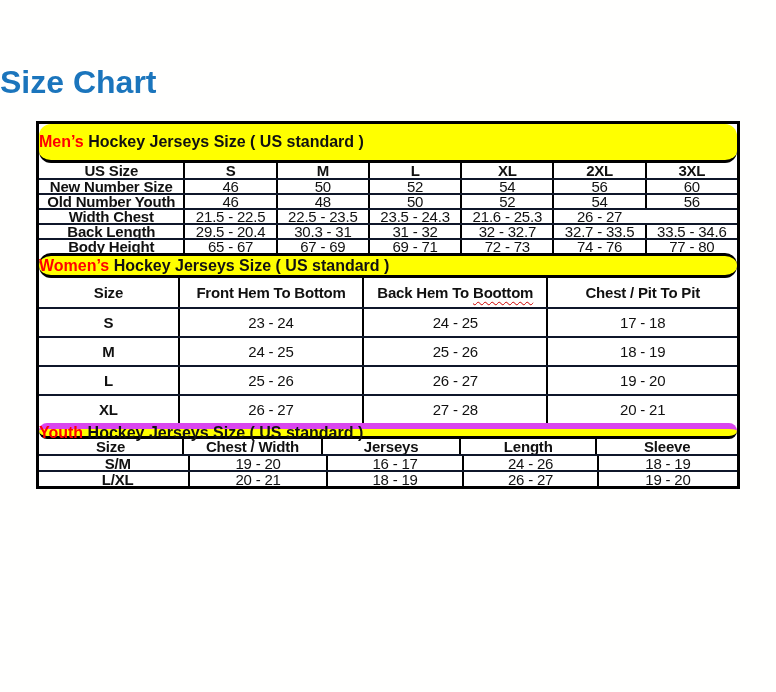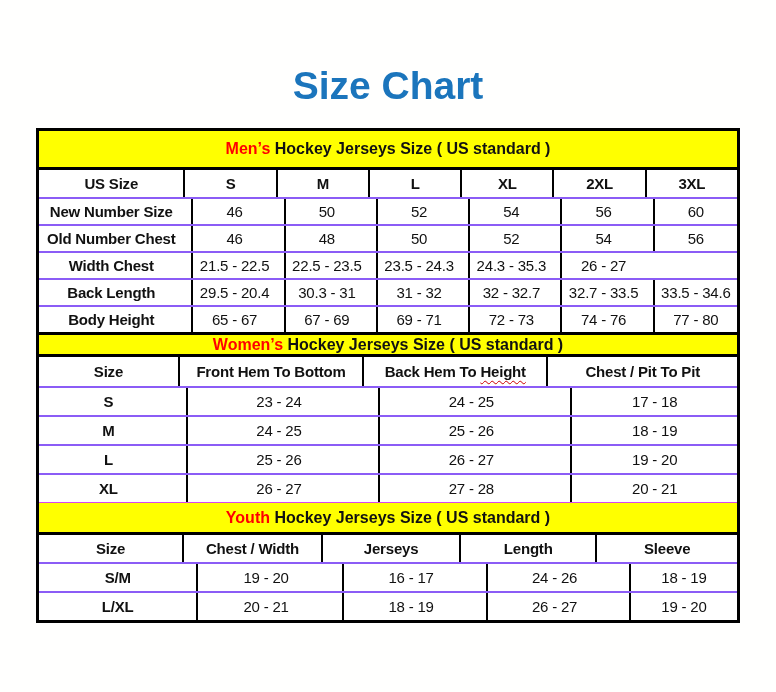--- a/index.html
+++ b/index.html
@@ -5,56 +5,57 @@
   html, body { margin: 0; padding: 0; }
   body {
     width: 776px; height: 692px;
     background: #fffffe;
     font-family: "Liberation Sans", sans-serif;
     color: #111;
     overflow: hidden;
   }
   .title {
     margin: 0; padding-top: 64px; padding-bottom: 20px;
-    text-align: center;
-    font-size: 39px; font-weight: bold;
+    text-align: left;
+    font-size: 32px; font-weight: bold;
     color: #1b75bc;
     letter-spacing: 0px;
   }
   .chart {
     margin-left: 36px;
     width: 704px;
     border: 3px solid #000;
     box-sizing: border-box;
     background: #fff;
   }
   .banner {
     background: #ffff00;
     text-align: center;
     font-weight: bold;
     font-size: 16px;
-    display: flex; align-items: center; justify-content: center;
+    display: flex; align-items: center; justify-content: flex-start;
     box-sizing: border-box;
     border-bottom: 3px solid #000;
     height: 39px;
     white-space: pre-wrap;
+    border-radius: 12px;
   }
   .banner.mid { border-top: 3px solid #000; height: 25px; }
-  .banner.low { border-top: 1px solid #d946ef; height: 33px; }
+  .banner.low { border-top: 6px solid #d946ef; height: 16px; }
   .accent { color: #ff0000; white-space: pre-wrap; }
   .row {
     display: grid;
     box-sizing: border-box;
-    height: 27px;
-  }
-  .row + .row { border-top: 2px solid #8b5cf6; gap: 8px; }
+    height: 15px;
+  }
+  .row + .row { border-top: 2px solid #0f172a; }
   .men   { grid-template-columns: 20.7% repeat(6, 1fr); }
   .wom   { grid-template-columns: 19.9% 26.4% 26.4% 1fr; height: 29px; }
   .yth   { grid-template-columns: 20.5% 19.9% 19.8% 19.5% 1fr; }
-  .yth.data { height: 29px; padding-left: 8px; }
+  .yth.data { height: 16px; padding-left: 8px; }
   .cell {
     display: flex; align-items: center; justify-content: center;
     font-size: 15px;
     box-sizing: border-box;
     letter-spacing: -0.2px;
     white-space: nowrap;
     overflow: hidden;
   }
   .cell + .cell { border-left: 2px solid #000; }
   .hdr, .lbl { font-weight: bold; }
@@ -91,35 +92,35 @@
         <div class="cell lbl">New Number Size</div>
         <div class="cell">46</div>
         <div class="cell">50</div>
         <div class="cell">52</div>
         <div class="cell">54</div>
         <div class="cell">56</div>
         <div class="cell">60</div>
       </div>
 
       <div class="row men">
-        <div class="cell lbl">Old Number Chest</div>
+        <div class="cell lbl">Old Number Youth</div>
         <div class="cell">46</div>
         <div class="cell">48</div>
         <div class="cell">50</div>
         <div class="cell">52</div>
         <div class="cell">54</div>
         <div class="cell">56</div>
       </div>
 
       <div class="row men">
         <div class="cell lbl">Width Chest</div>
         <div class="cell">21.5 - 22.5</div>
         <div class="cell">22.5 - 23.5</div>
         <div class="cell">23.5 - 24.3</div>
-        <div class="cell">24.3 - 35.3</div>
+        <div class="cell">21.6 - 25.3</div>
         <div class="cell">26 - 27</div>
       </div>
 
       <div class="row men">
         <div class="cell lbl">Back Length</div>
         <div class="cell">29.5 - 20.4</div>
         <div class="cell">30.3 - 31</div>
         <div class="cell">31 - 32</div>
         <div class="cell">32 - 32.7</div>
         <div class="cell">32.7 - 33.5</div>
@@ -138,21 +139,21 @@
     </section>
 
     <section>
       <div class="banner mid"><span class="accent">Women’s</span><span> Hockey Jerseys Size ( US standard )</span></div>
 
       <div class="row wom">
         <div class="cell hdr">Size</div>
         <div class="cell hdr">Front Hem To Bottom</div>
         <div class="cell hdr">
             <span style="white-space:pre">Back Hem To </span>
-            <span class="squiggle">Height</span>
+            <span class="squiggle">Boottom</span>
           </div>
         <div class="cell hdr">Chest / Pit To Pit</div>
       </div>
 
       <div class="row wom">
         <div class="cell lbl">S</div>
         <div class="cell">23 - 24</div>
         <div class="cell">24 - 25</div>
         <div class="cell">17 - 18</div>
       </div>

